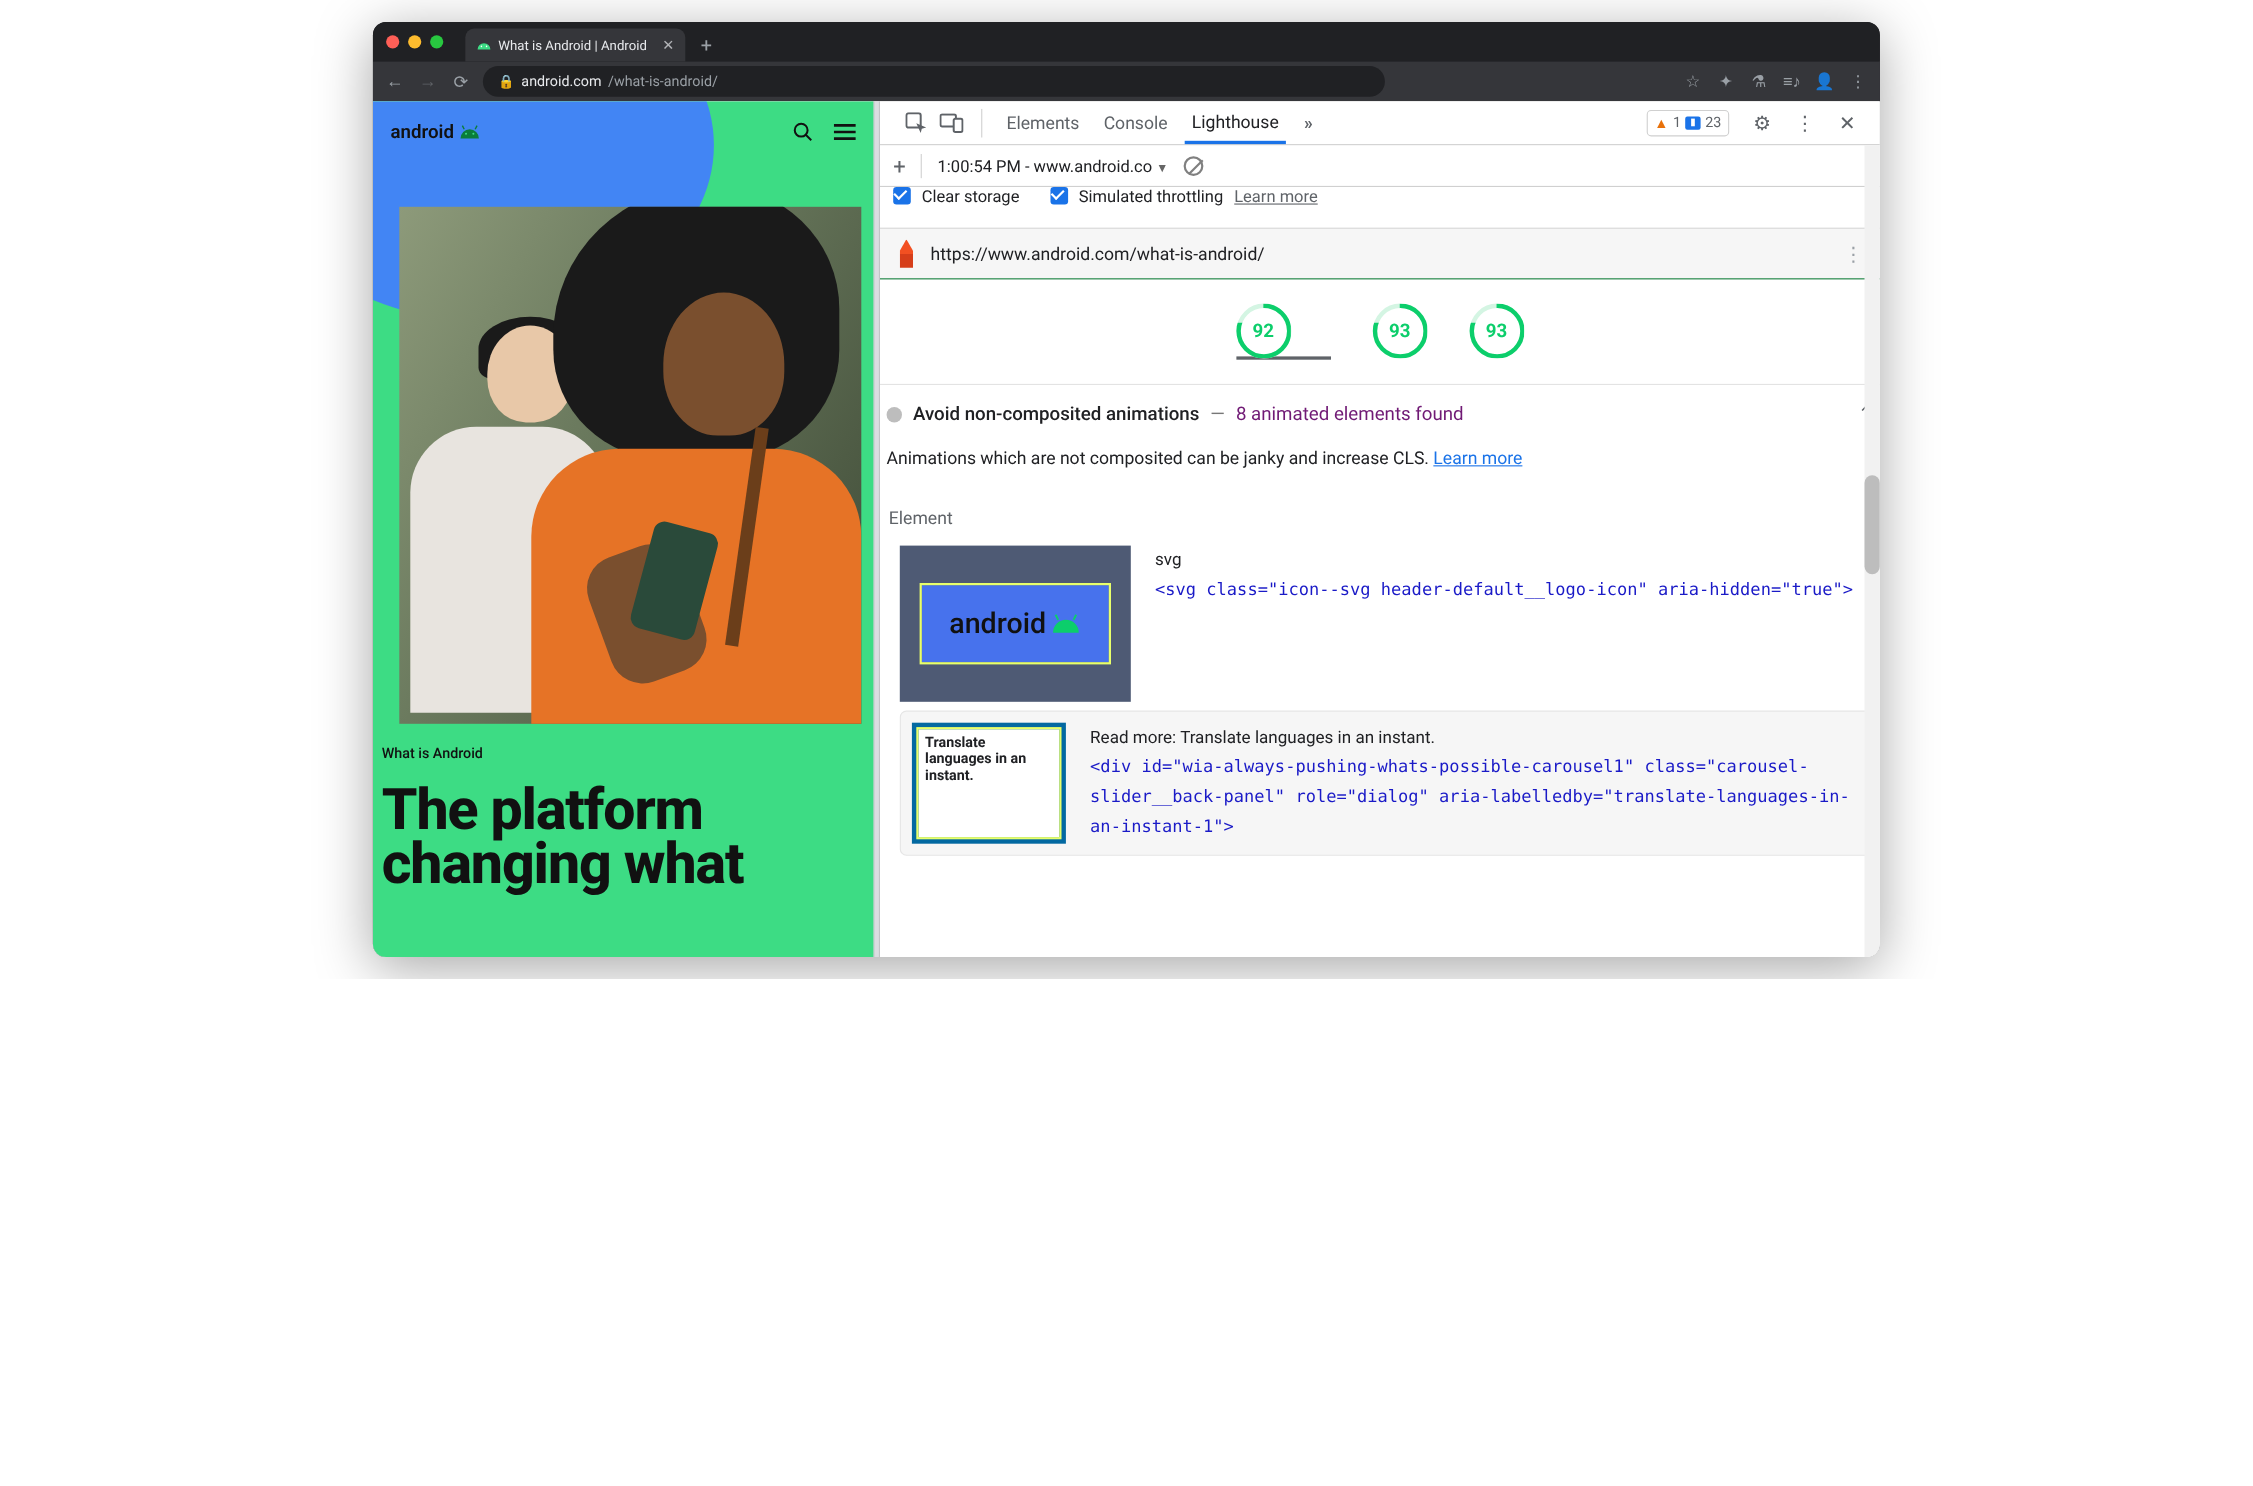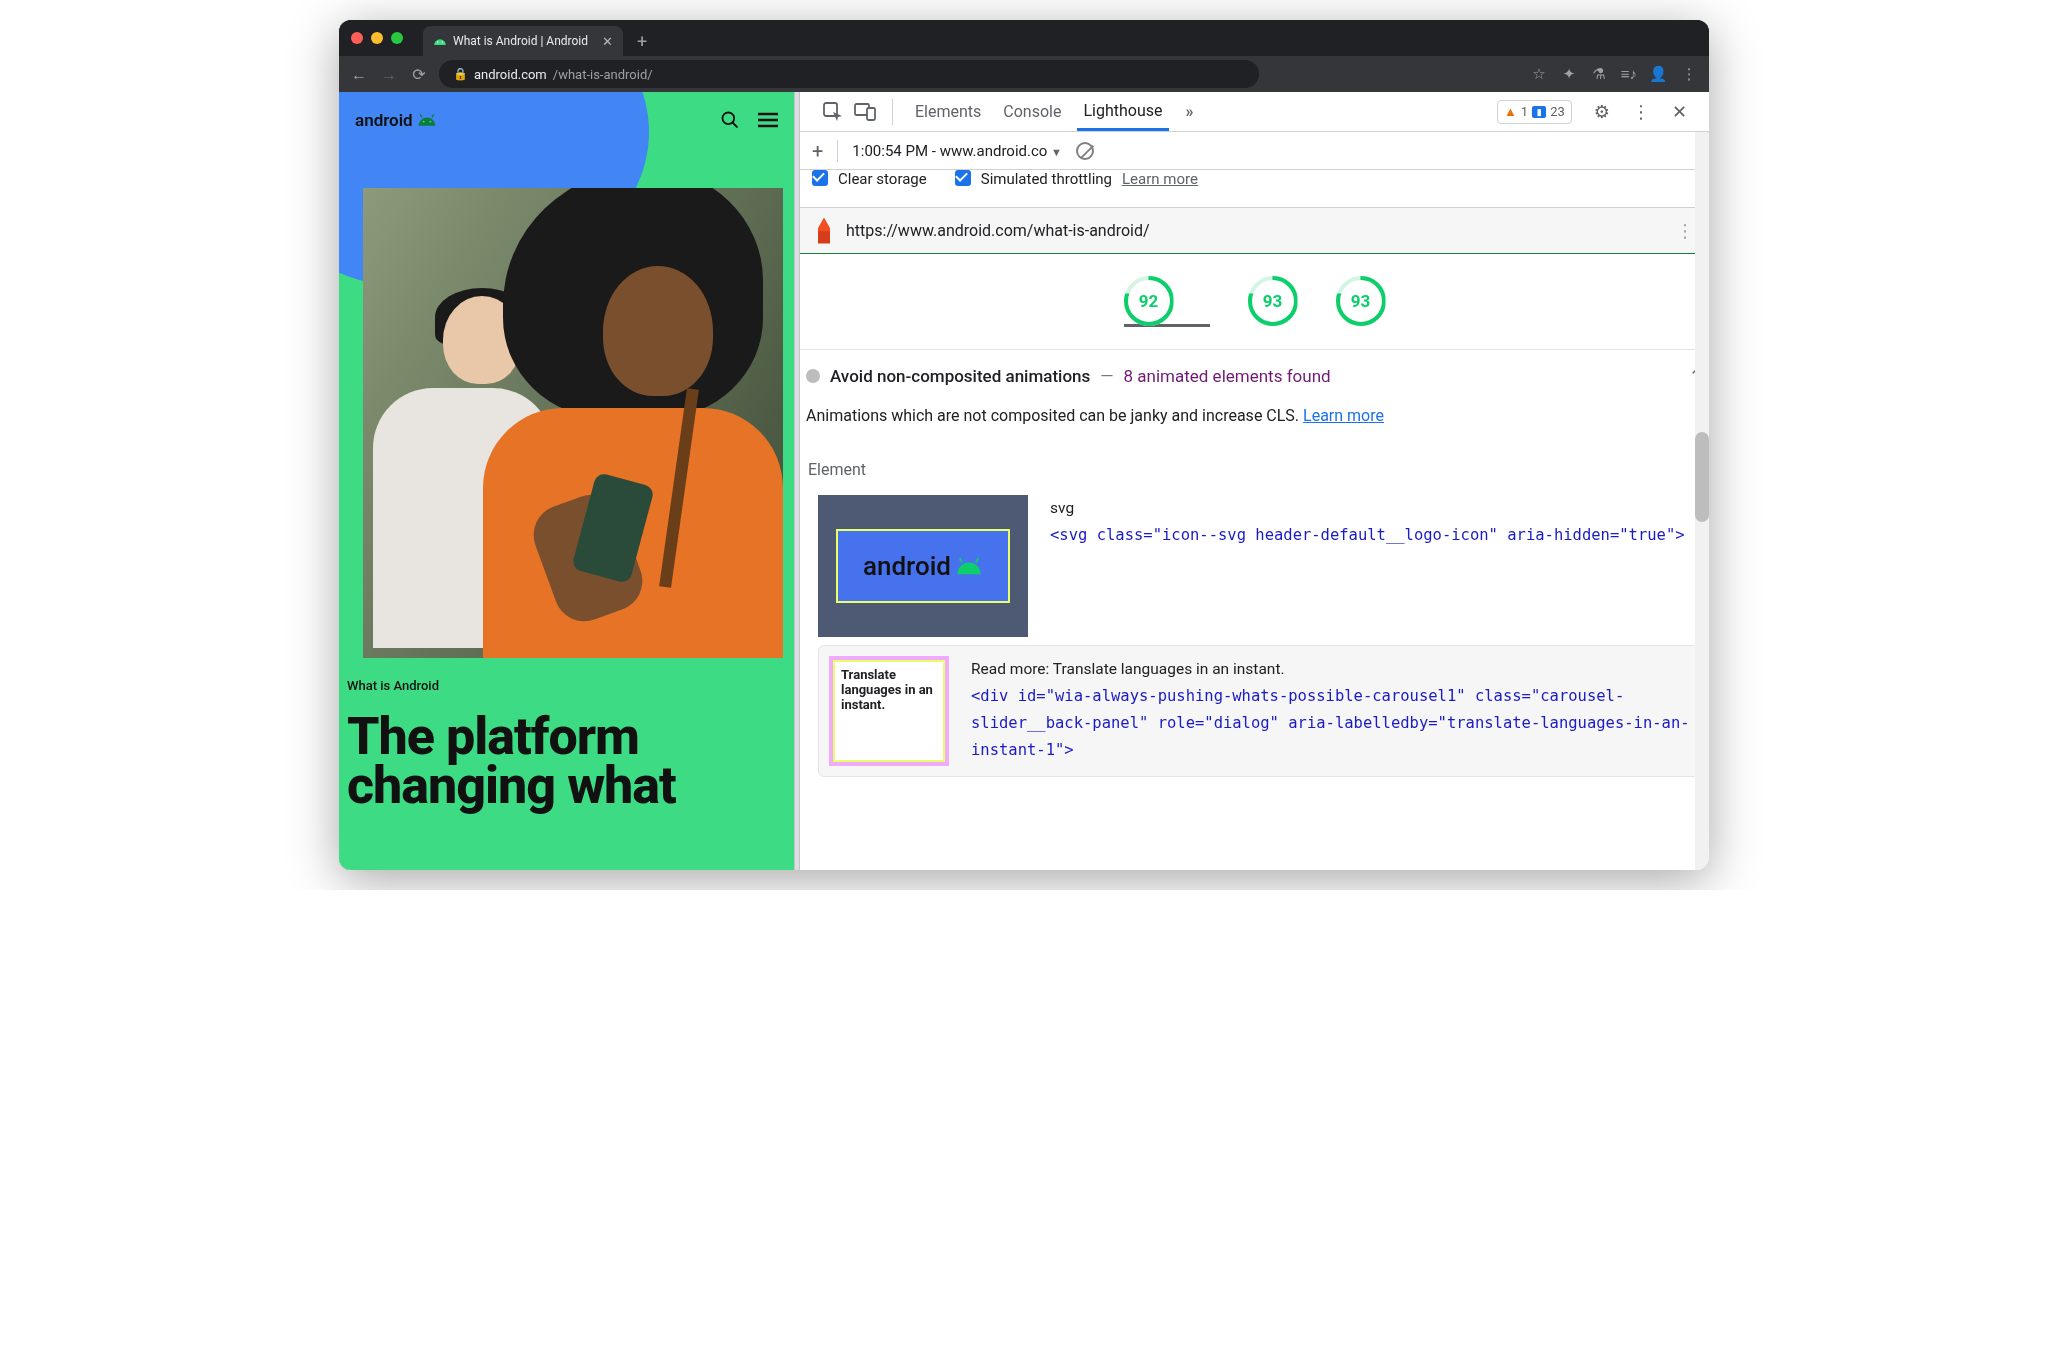--- a/index.html
+++ b/index.html
@@ -105,21 +105,21 @@
 
   .elrow{display:flex;gap:22px;margin-bottom:8px;margin-left:12px}
   .thumb1{width:210px;height:142px;background:#4e5a74;padding:12px;display:flex;align-items:center;justify-content:center}
   .thumb1 .inner{width:170px;height:70px;background:#4772ed;outline:2px solid #e8ff6b;display:flex;align-items:center;justify-content:center;gap:4px}
   .thumb1 .txt{font-size:26px;font-weight:500;color:#111}
   .elinfo{flex:1;font-size:15.5px;line-height:1.75}
   .code{font-family:ui-monospace,Menlo,Consolas,monospace;color:#1a1ac7}
 
   .subissue{color:#5f6368;font-size:16px;margin:18px 0 14px 32px}
   .elrow2{display:flex;gap:22px;margin-left:12px;background:#f6f6f6;border:1px solid #e5e5e5;border-radius:6px;padding:10px}
-  .thumb2{width:120px;height:110px;background:#f0abfc;padding:6px}
+  .thumb2{width:140px;height:110px;background:#0369a1;padding:6px}
   .thumb2 .inner{width:100%;height:100%;background:#fff;outline:2px solid #e8ff6b;padding:6px;font-size:13px;font-weight:700;line-height:1.15}
   .elinfo2{flex:1;font-size:15.5px;line-height:1.75}
 
   .dt-scroll{position:absolute;right:0;top:40px;width:14px;bottom:0;background:#f1f1f1}
   .dt-scroll .th{position:absolute;top:300px;width:100%;height:90px;background:#bdbdbd;border-radius:7px}
 
   svg{display:block}
 </style>
 </head>
 <body>

